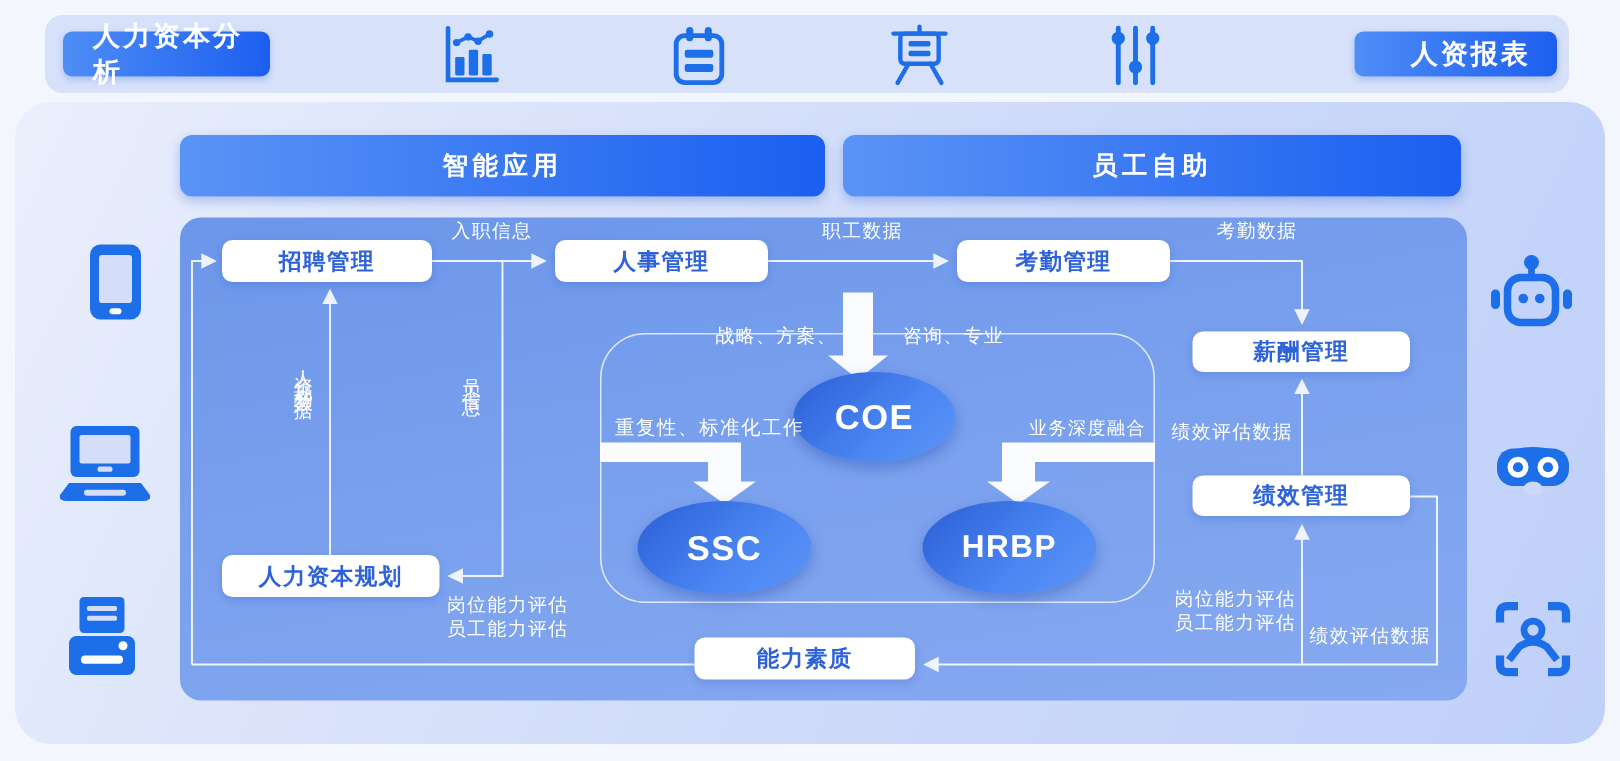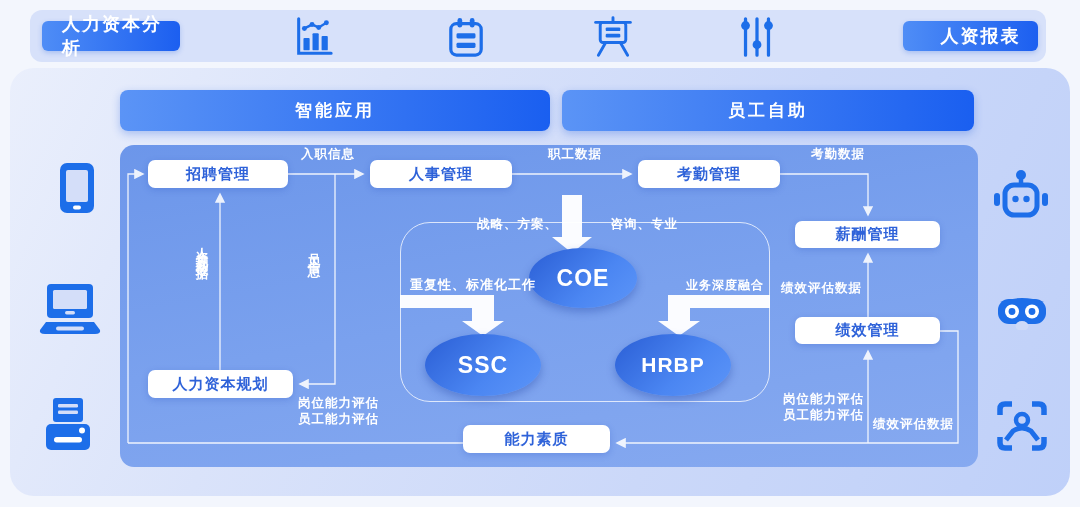--- a/index.html
+++ b/index.html
@@ -36,21 +36,21 @@
                    border:1px solid rgba(255,255,255,.75); border-radius:30px; z-index:1; }
   .flow-svg { position:absolute; left:0; top:0; width:858px; height:322px; z-index:2; }
   .node { position:absolute; background:#fff; border-radius:7px; color:#2e62d9;
           font-size:15px; font-weight:bold; letter-spacing:1px; z-index:4;
           display:flex; align-items:center; justify-content:center;
           box-shadow:0 2px 6px rgba(40,80,190,.25); }
   .ellipse { position:absolute; border-radius:50%; z-index:3;
              background:linear-gradient(135deg,#2a5ed5 0%,#4b86f2 60%,#5c95f8 100%);
              color:#fff; font-weight:bold; display:flex; align-items:center; justify-content:center;
              box-shadow:0 4px 9px rgba(25,60,160,.35); letter-spacing:1px; }
-  .flabel { position:absolute; color:#fff; font-size:12.5px; font-weight:bold; z-index:5;
+  .flabel { position:absolute; color:#fff; font-size:12.5px; font-weight:normal; z-index:5;
             letter-spacing:1px; line-height:16px; }
   .vlabel { writing-mode:vertical-rl; letter-spacing:4px; }
 </style>
 </head>
 <body>
 
 <div class="page">
 
   <div class="topbar">
     <div class="pill-btn" style="left:12px; width:138px;">人力资本分析</div>
@@ -209,21 +209,21 @@
       <div class="node" style="left:28px;  top:225px; width:145px; height:28px;">人力资本规划</div>
 
       <div class="flabel" style="left:160px; top:1px; width:96px; text-align:center;">入职信息</div>
       <div class="flabel" style="left:407px; top:1px; width:96px; text-align:center;">职工数据</div>
       <div class="flabel" style="left:670px; top:1px; width:96px; text-align:center;">考勤数据</div>
 
       <div class="flabel vlabel" style="left:74px; top:92px; height:130px;">人资规划数据</div>
       <div class="flabel vlabel" style="left:186px; top:98px; height:95px;">员工信息</div>
 
       <div class="flabel" style="left:330px; top:71px; width:108px; text-align:right;">战略、方案、</div>
-      <div class="flabel" style="left:458px; top:71px; width:100px; text-align:right;">咨询、专业</div>
+      <div class="flabel" style="left:482px; top:71px; width:100px; text-align:left;">咨询、专业</div>
 
       <div class="flabel" style="left:278px; top:132px; width:150px; text-align:center; font-size:13px;">重复性、标准化工作</div>
       <div class="flabel" style="left:550px; top:132px; width:110px; text-align:center; font-size:12px;">业务深度融合</div>
 
       <div class="flabel" style="left:642px; top:135px; width:100px; text-align:right;">绩效评估数据</div>
 
       <div class="flabel" style="left:178px; top:250px; width:110px; text-align:left;">
         <span style="display:block;">岗位能力评估</span>
         <span style="display:block;">员工能力评估</span>
       </div>

